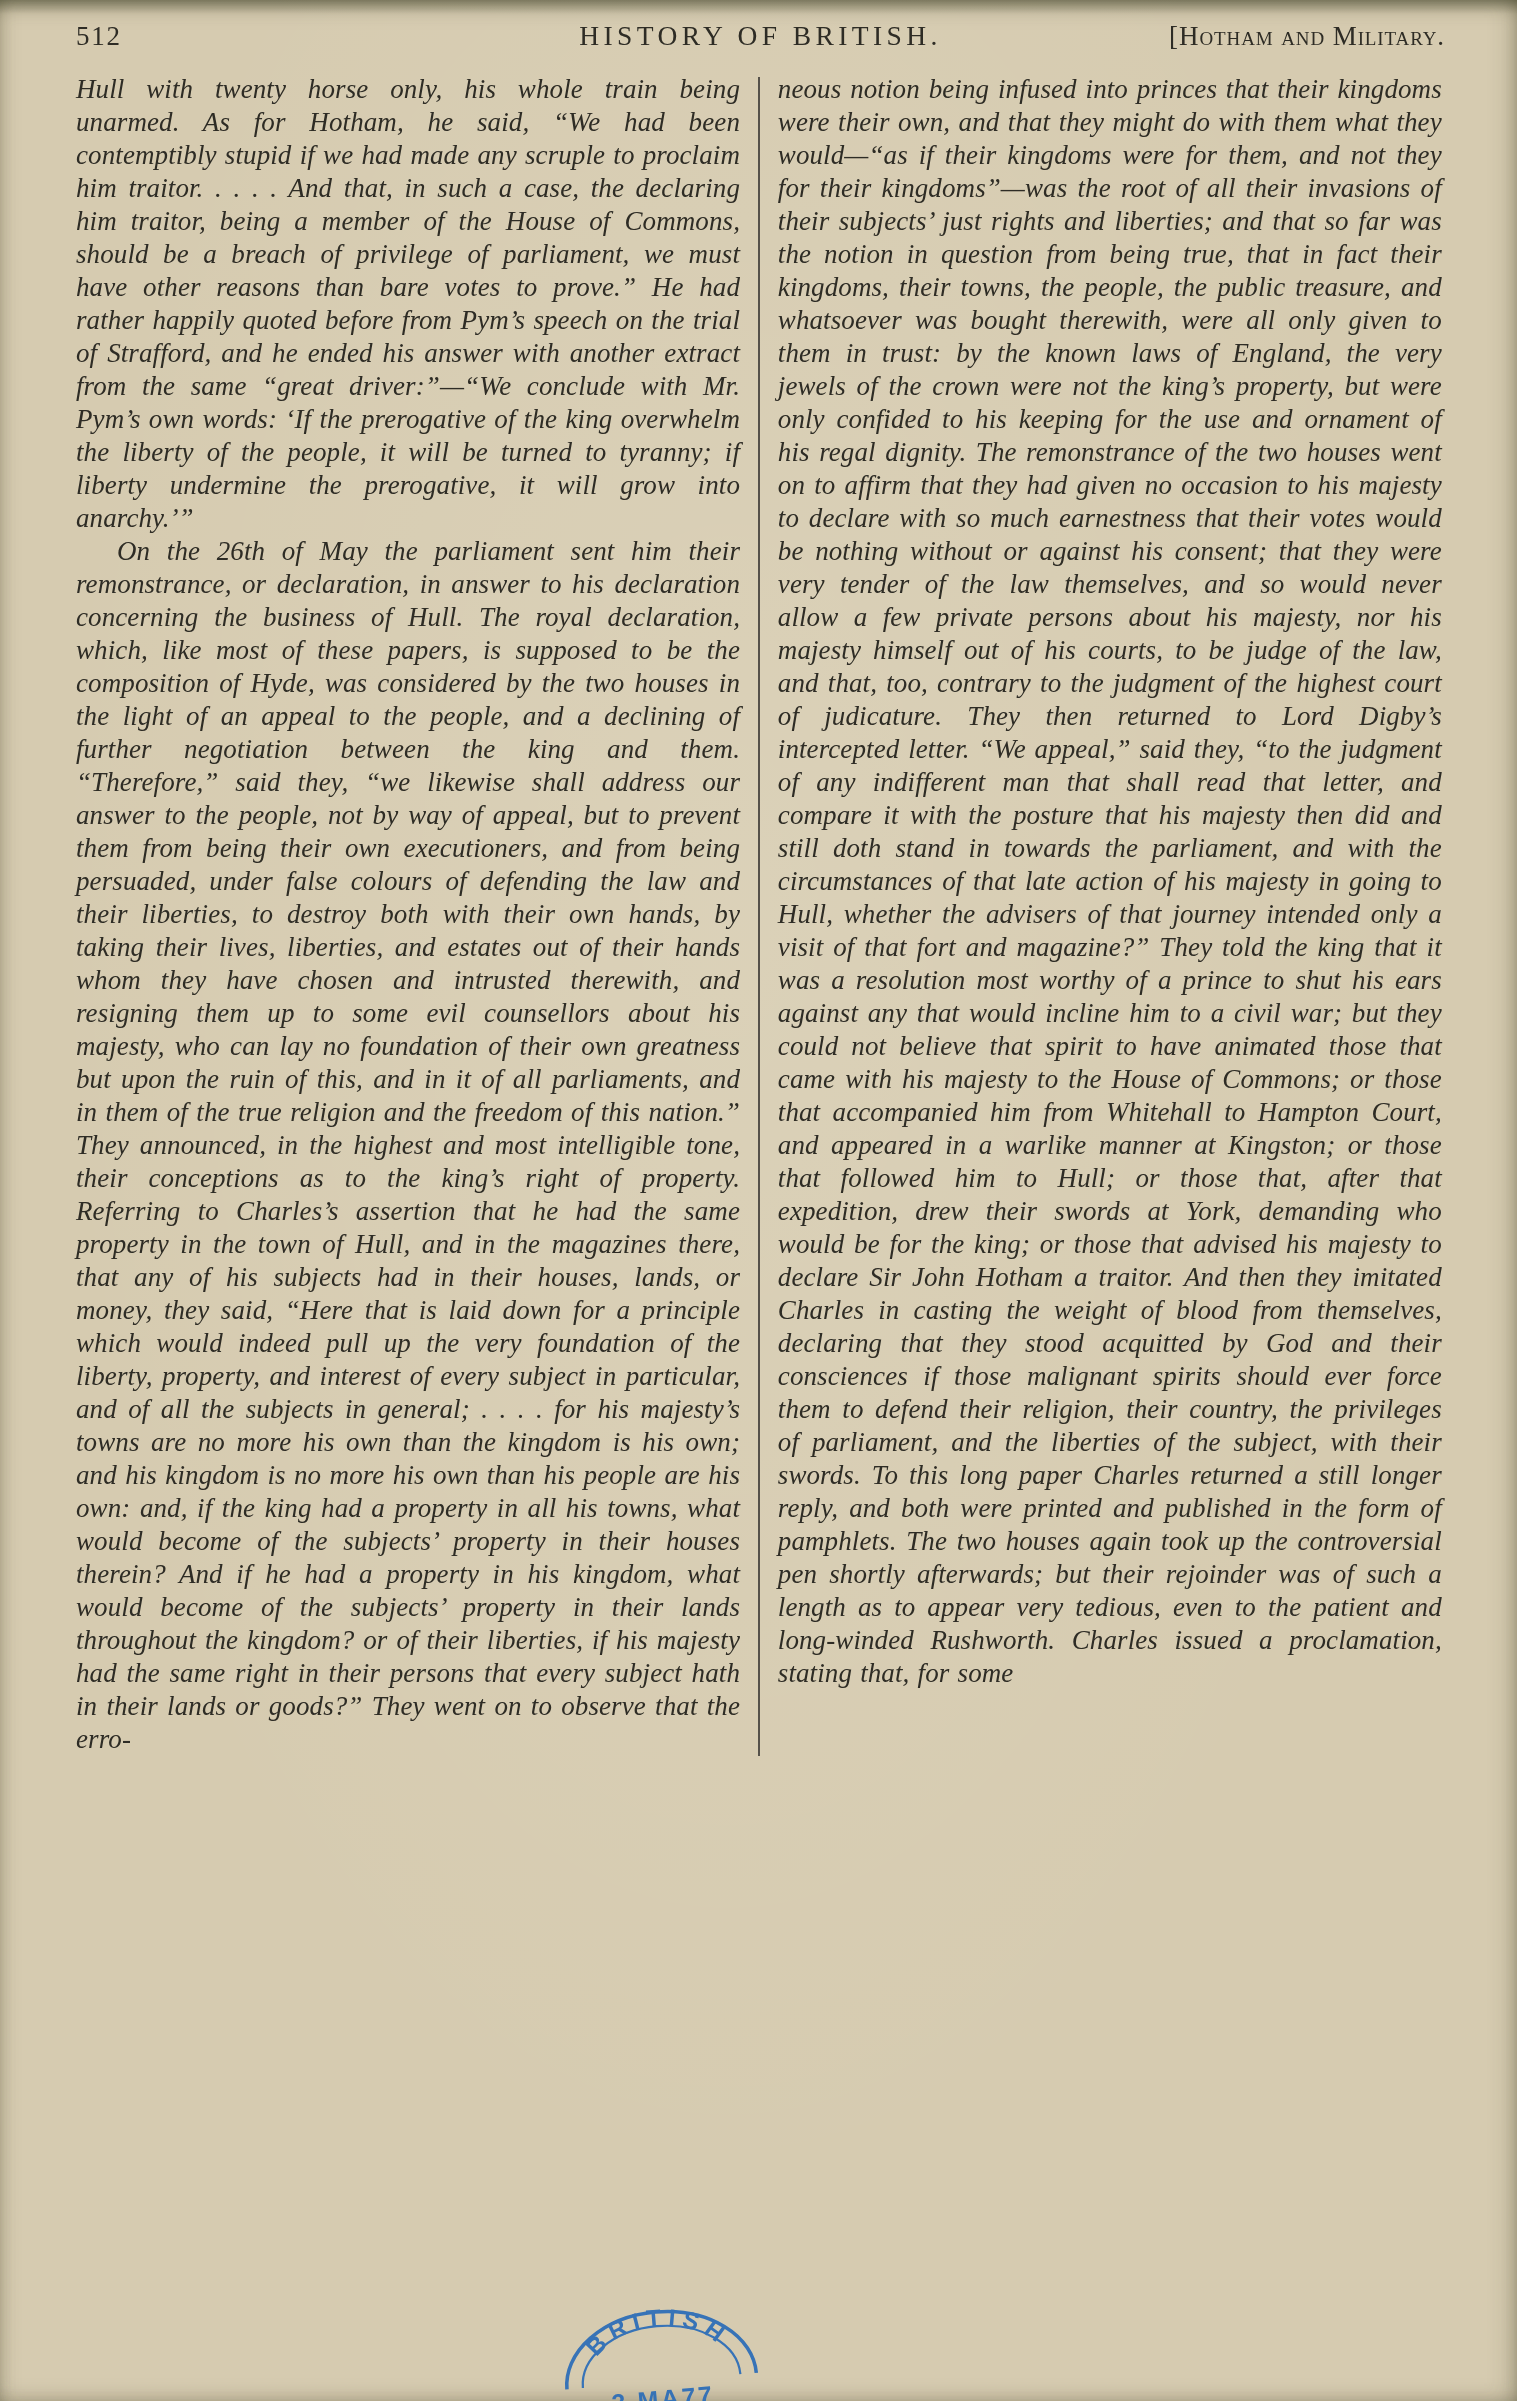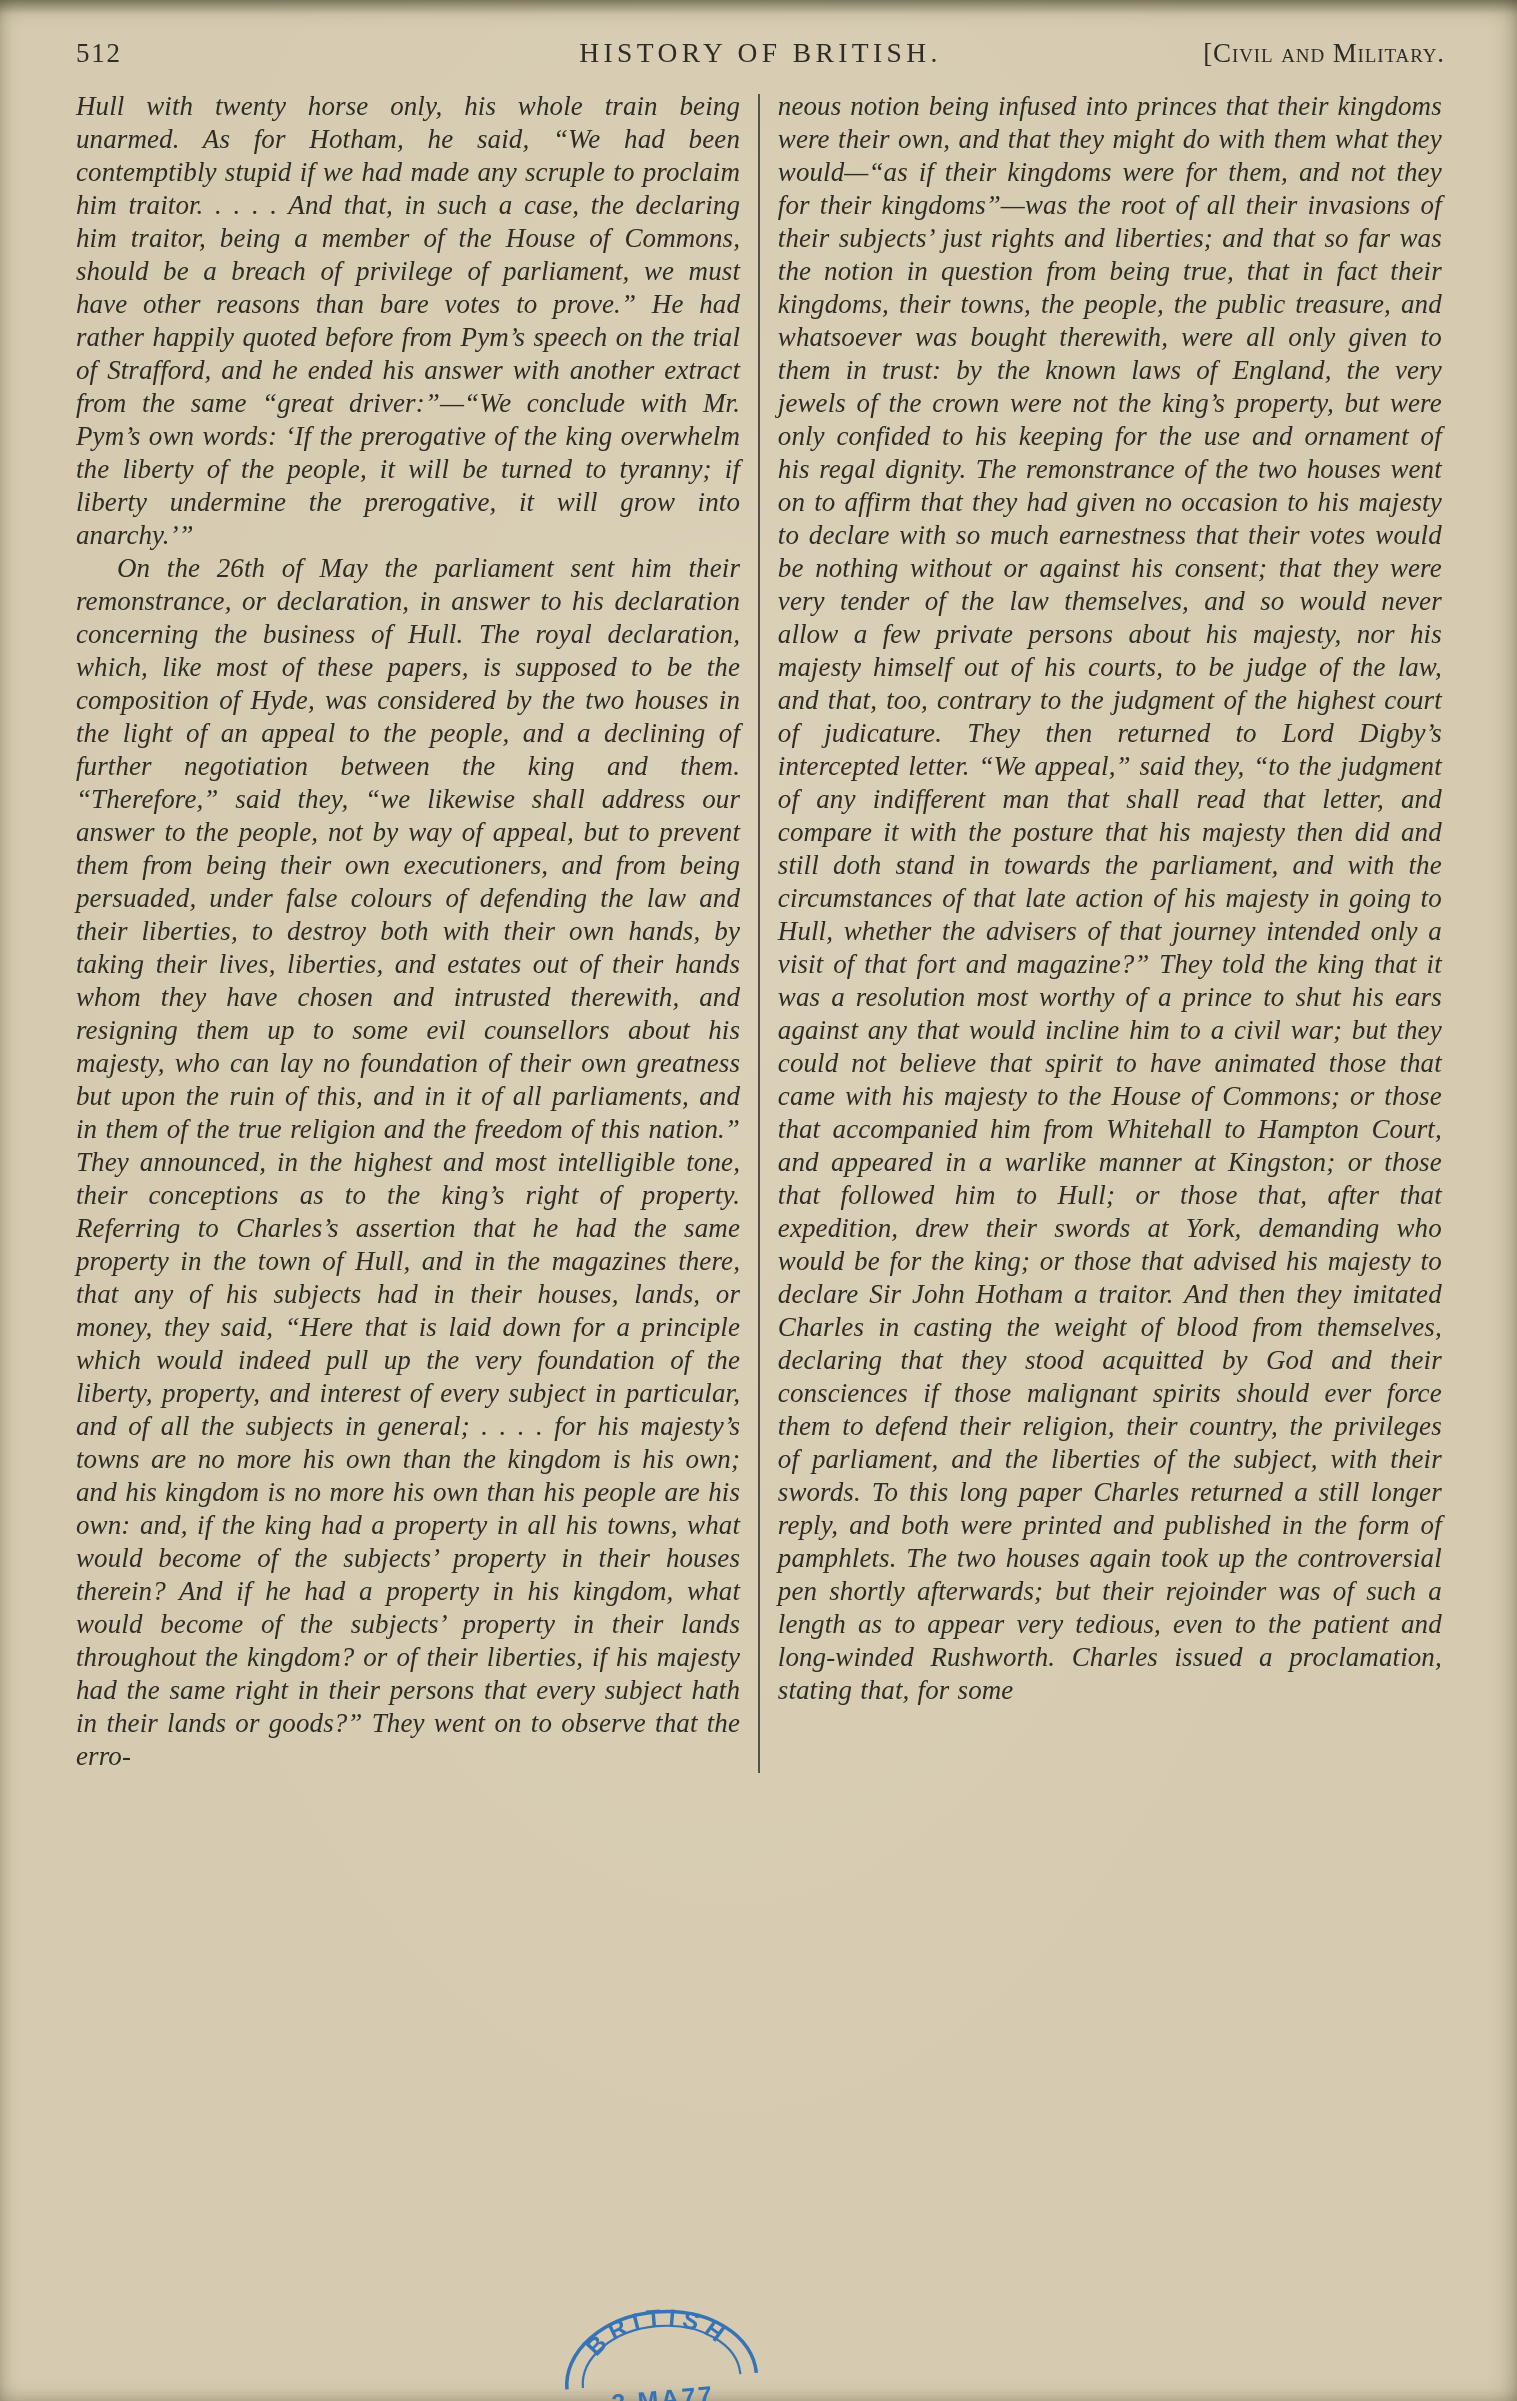--- a/index.html
+++ b/index.html
@@ -5,21 +5,21 @@
   html,body{margin:0;padding:0;}
   body{
     width:1518px;height:2401px;
     background:#c9bfa3;
     font-family:"Liberation Serif","DejaVu Serif",serif;
     color:#2e2c25;
     position:relative;overflow:hidden;
   }
   .page{
     position:absolute;inset:0;box-sizing:border-box;
-    padding:37px 73px 0 76px;
+    padding:20px 73px 0 76px;
     background:
       radial-gradient(ellipse at 48% 38%, rgba(255,255,246,0.12), rgba(0,0,0,0) 62%),
       linear-gradient(180deg,#a8a287 0px,#d6cbb0 14px,#d6cbb0 100%);
     box-shadow:
       inset 0 14px 23px -12.4px rgba(55,55,30,.6),
       inset -16px 0 30px -18px rgba(55,55,30,.45),
       inset 12.4px 0 27px -19.5px rgba(55,55,30,.35),
       inset 0 -10.6px 23px -14px rgba(55,55,30,.35);
   }
   .page-header{
@@ -56,21 +56,21 @@
   }
 </style>
 </head>
 <body>
 
 <div class="page">
 
   <header class="page-header">
     <span class="page-number">512</span>
     <span class="running-title">HISTORY OF BRITISH.</span>
-    <span class="section-label">[Civil and Military.</span>
+    <span class="section-label">[Hotham and Military.</span>
   </header>
 
   <div class="columns">
     <div class="col">
       <p class="cont">Hull with twenty horse only, his whole train being unarmed.  As for Hotham, he said, “We had been contemptibly stupid if we had made any scruple to proclaim him traitor. . . . . And that, in such a case, the declaring him traitor, being a member of the House of Commons, should be a breach of privilege of parliament, we must have other reasons than bare votes to prove.”  He had rather happily quoted before from Pym’s speech on the trial of Strafford, and he ended his answer with another extract from the same “great driver:”—“We conclude with Mr. Pym’s own words: ‘If the prerogative of the king overwhelm the liberty of the people, it will be turned to tyranny; if liberty undermine the prerogative, it will grow into anarchy.’”</p>
       <p class="ind">On the 26th of May the parliament sent him their remonstrance, or declaration, in answer to his declaration concerning the business of Hull. The royal declaration, which, like most of these papers, is supposed to be the composition of Hyde, was considered by the two houses in the light of an appeal to the people, and a declining of further negotiation between the king and them. “Therefore,” said they, “we likewise shall address our answer to the people, not by way of appeal, but to prevent them from being their own executioners, and from being persuaded, under false colours of defending the law and their liberties, to destroy both with their own hands, by taking their lives, liberties, and estates out of their hands whom they have chosen and intrusted therewith, and resigning them up to some evil counsellors about his majesty, who can lay no foundation of their own greatness but upon the ruin of this, and in it of all parliaments, and in them of the true religion and the freedom of this nation.”  They announced, in the highest and most intelligible tone, their conceptions as to the king’s right of property.  Referring to Charles’s assertion that he had the same property in the town of Hull, and in the magazines there, that any of his subjects had in their houses, lands, or money, they said, “Here that is laid down for a principle which would indeed pull up the very foundation of the liberty, property, and interest of every subject in particular, and of all the subjects in general; . . . . for his majesty’s towns are no more his own than the kingdom is his own; and his kingdom is no more his own than his people are his own: and, if the king had a property in all his towns, what would become of the subjects’ property in their houses therein? And if he had a property in his kingdom, what would become of the subjects’ property in their lands throughout the kingdom? or of their liberties, if his majesty had the same right in their persons that every subject hath in their lands or goods?”  They went on to observe that the erro-</p>
     </div>
     <div class="divider"></div>
     <div class="col">
       <p class="cont">neous notion being infused into princes that their kingdoms were their own, and that they might do with them what they would—“as if their kingdoms were for them, and not they for their kingdoms”—was the root of all their invasions of their subjects’ just rights and liberties; and that so far was the notion in question from being true, that in fact their kingdoms, their towns, the people, the public treasure, and whatsoever was bought therewith, were all only given to them in trust: by the known laws of England, the very jewels of the crown were not the king’s property, but were only confided to his keeping for the use and ornament of his regal dignity.  The remonstrance of the two houses went on to affirm that they had given no occasion to his majesty to declare with so much earnestness that their votes would be nothing without or against his consent; that they were very tender of the law themselves, and so would never allow a few private persons about his majesty, nor his majesty himself out of his courts, to be judge of the law, and that, too, contrary to the judgment of the highest court of judicature.  They then returned to Lord Digby’s intercepted letter.  “We appeal,” said they, “to the judgment of any indifferent man that shall read that letter, and compare it with the posture that his majesty then did and still doth stand in towards the parliament, and with the circumstances of that late action of his majesty in going to Hull, whether the advisers of that journey intended only a visit of that fort and magazine?”  They told the king that it was a resolution most worthy of a prince to shut his ears against any that would incline him to a civil war; but they could not believe that spirit to have animated those that came with his majesty to the House of Commons; or those that accompanied him from Whitehall to Hampton Court, and appeared in a warlike manner at Kingston; or those that followed him to Hull; or those that, after that expedition, drew their swords at York, demanding who would be for the king; or those that advised his majesty to declare Sir John Hotham a traitor.  And then they imitated Charles in casting the weight of blood from themselves, declaring that they stood acquitted by God and their consciences if those malignant spirits should ever force them to defend their religion, their country, the privileges of parliament, and the liberties of the subject, with their swords.  To this long paper Charles returned a still longer reply, and both were printed and published in the form of pamphlets.  The two houses again took up the controversial pen shortly afterwards; but their rejoinder was of such a length as to appear very tedious, even to the patient and long-winded Rushworth.  Charles issued a proclamation, stating that, for some</p>

